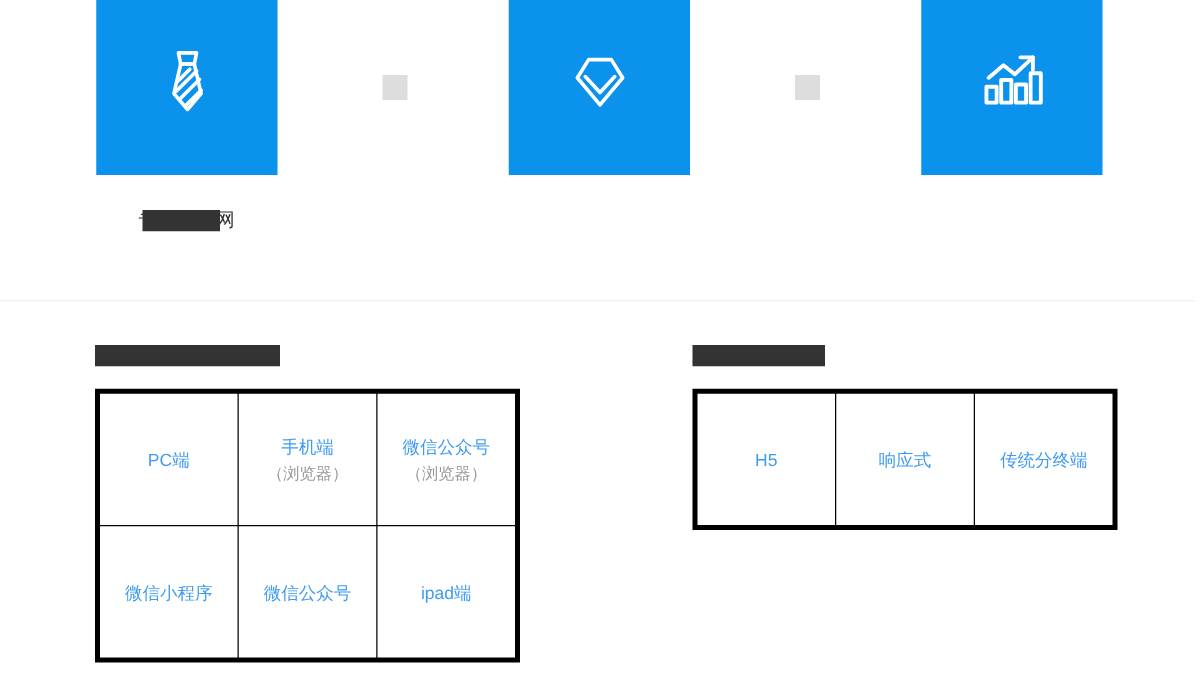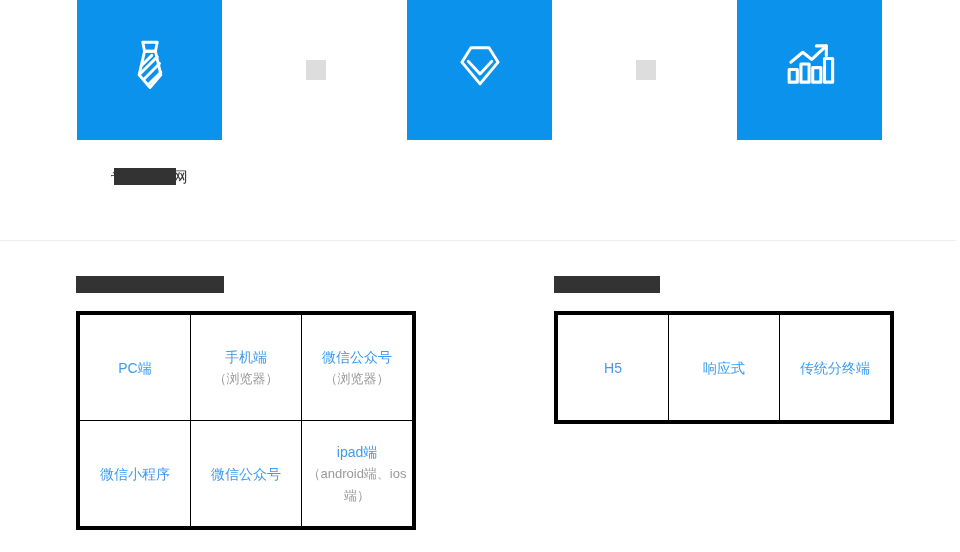--- a/index.html
+++ b/index.html
@@ -241,21 +241,20 @@
         <div class="cell-sub">（浏览器）</div>
       </div>
       <div class="cell">
         <div class="cell-main">微信小程序</div>
       </div>
       <div class="cell">
         <div class="cell-main">微信公众号</div>
       </div>
       <div class="cell">
         <div class="cell-main">ipad端</div>
-        <div class="cell-sub wrap">（android端、ios端）</div>
       </div>
     </div>
   </div>
 
   <div class="panel right">
     <div class="panel-title">
       <span class="redact-full">建站技术方案</span>
     </div>
     <div class="grid-wrap">
       <div class="cell">

